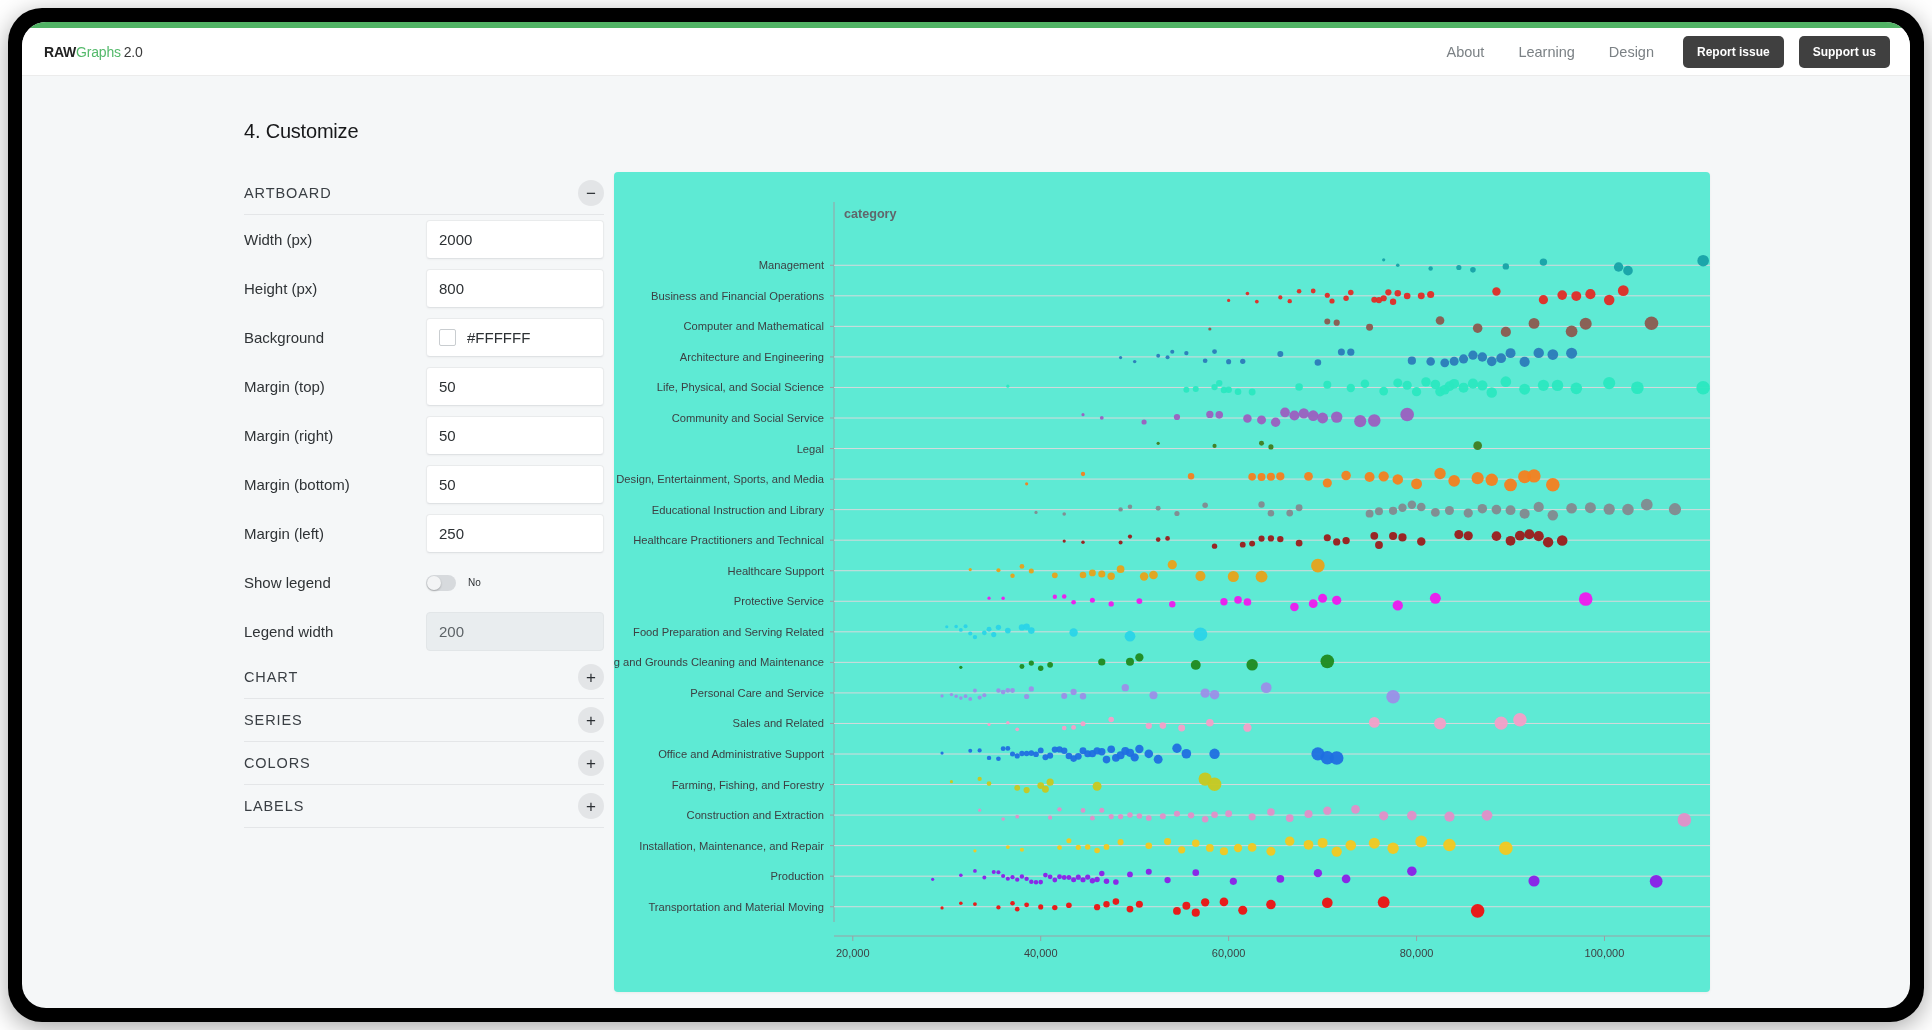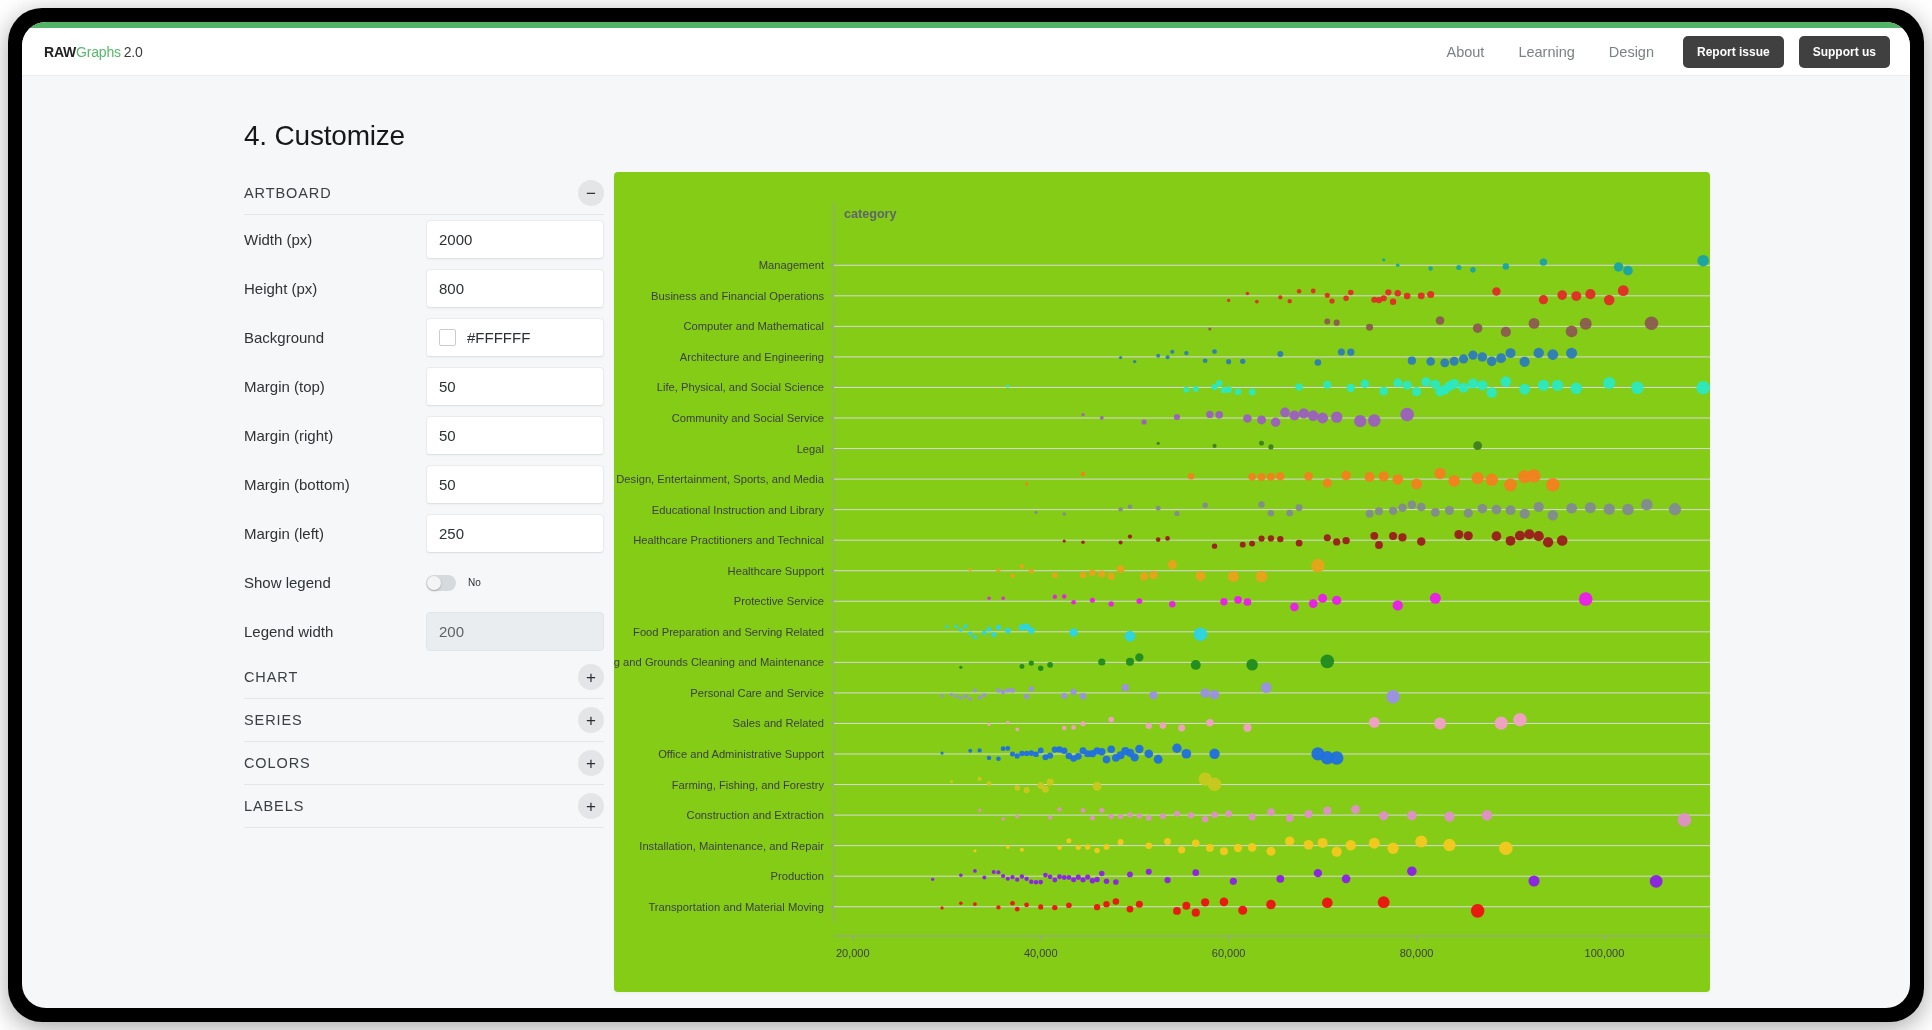--- a/index.html
+++ b/index.html
@@ -59,21 +59,21 @@
     border: none; border-radius: 5px;
     padding: 9px 14px; margin-left: 9px;
     cursor: pointer; white-space: nowrap;
   }
 
   
   #page { position: absolute; left: 0; top: 55px; width: 100%; height: 931px; }
 
   #page-title {
     position: absolute; left: 222px; top: 43px;
-    font-size: 28px; font-weight: 400; color: #17181a;
+    font-size: 20px; font-weight: 400; color: #17181a;
     letter-spacing: -.2px;
   }
 
   
   #sidebar {
     position: absolute; left: 222px; top: 95px;
     width: 360px;
   }
   .sec-head {
     display: flex; align-items: center;
@@ -123,21 +123,21 @@
     width: 14px; height: 14px; border-radius: 50%;
     background: #f3f4f5;
     box-shadow: 0 1px 2px rgba(0,0,0,.25);
   }
   .toggle-text { font-size: 10px; color: #2d3134; margin-left: 12px; }
 
   
   #chart-card {
     position: absolute; left: 592px; top: 95px;
     width: 1096px; height: 820px;
-    background: #84cc16;
+    background: #5eead4;
     border-radius: 4px;
     overflow: hidden;
     box-shadow: 0 1px 3px rgba(0,0,0,.05);
   }
   #svgwrap { position: absolute; left: 0; top: 0; width: 1096px; height: 820px; }
   .cat-label { font-size: 11.2px; fill: #3c3f42; font-family: "Liberation Sans", sans-serif; }
   .axis-title { font-size: 12.6px; fill: #60666b; font-weight: 700; font-family: "Liberation Sans", sans-serif; }
   .tick-label { font-size: 11px; fill: #3c3f42; font-family: "Liberation Sans", sans-serif; }
   .rowline { stroke: #d7d9db; stroke-width: 1; }
   .axisline { stroke: #9aa0a4; stroke-width: 1; }

